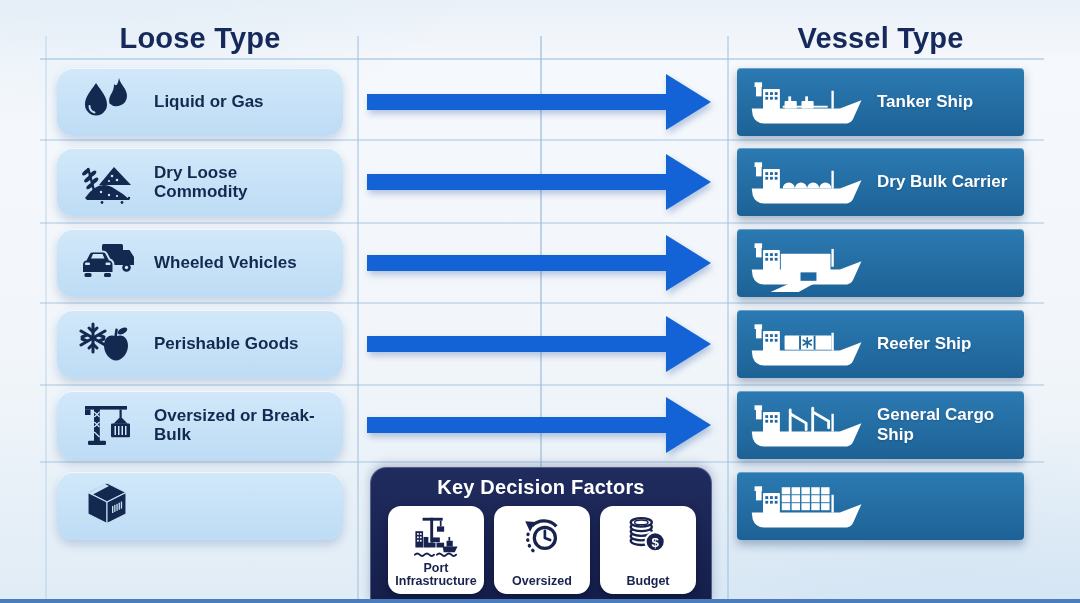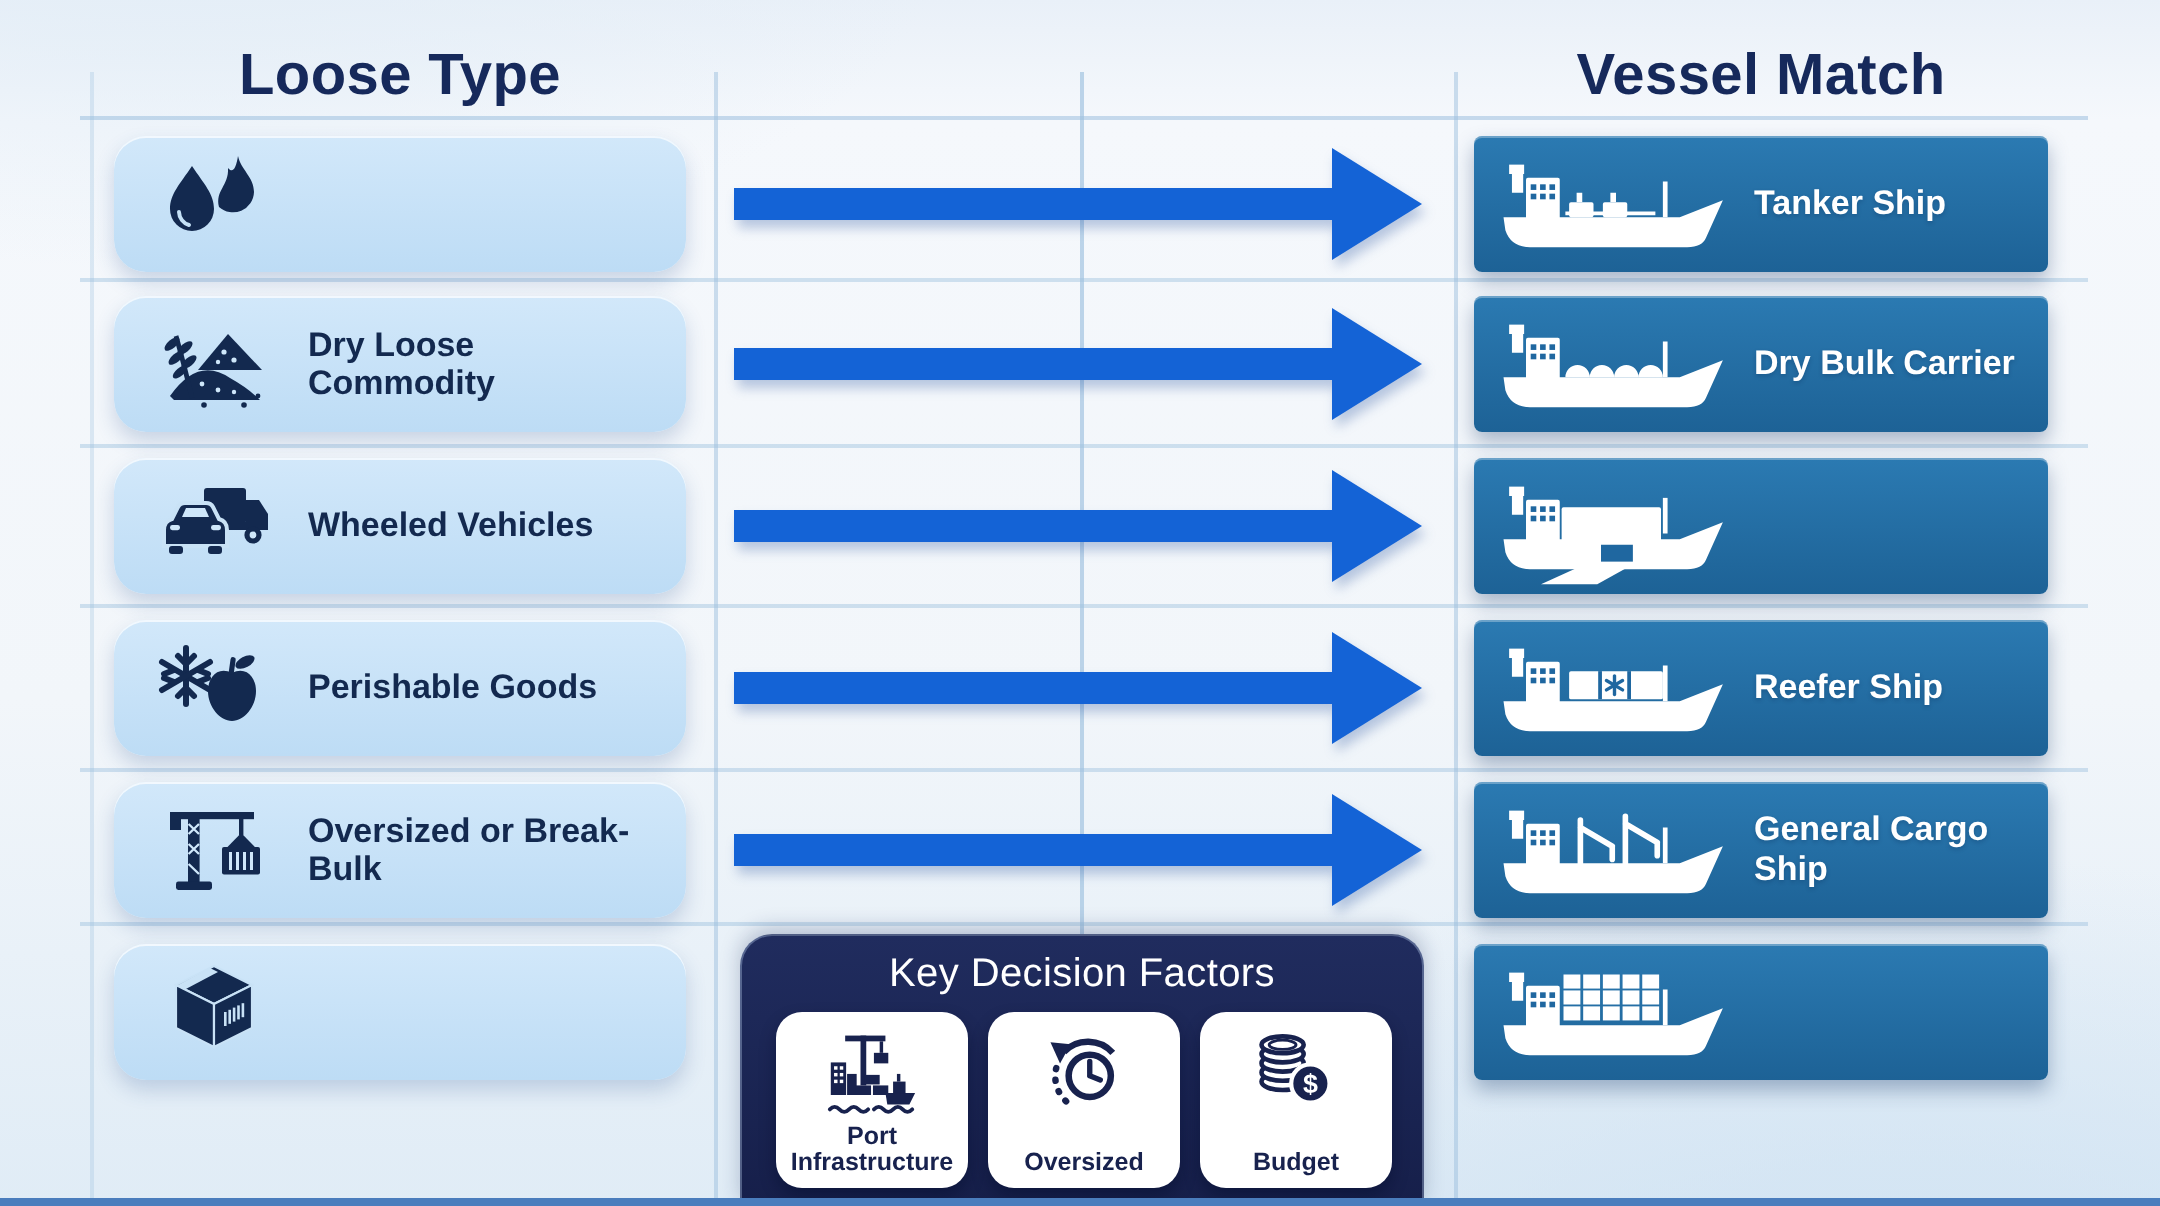--- a/index.html
+++ b/index.html
@@ -32,21 +32,21 @@
   .arrow{position:absolute;left:367px;width:344px;height:56px;
     filter:drop-shadow(2px 4px 3px rgba(20,70,150,.28));}
   .arrow .shaft{position:absolute;left:0;top:20px;width:299px;height:16px;background:#1463d6;}
   .arrow .head{position:absolute;right:0;top:0;width:45px;height:56px;background:#1463d6;
     clip-path:polygon(0 0,100% 50%,0 100%);}
   .panel{position:absolute;left:370px;top:467px;width:342px;height:136px;
     border-radius:16px 16px 0 0;background:linear-gradient(180deg,#202c5e 0%,#161f4a 100%);
     border:1.5px solid rgba(190,212,240,.35);border-bottom:none;box-sizing:border-box;
     box-shadow:0 -3px 10px rgba(20,40,90,.25);}
   .panel-title{position:absolute;top:8px;left:0;right:0;text-align:center;color:#ffffff;
-    font-size:20px;font-weight:400;letter-spacing:.2px;}
+    font-size:20px;font-weight:700;letter-spacing:.2px;}
   .fcard{position:absolute;top:38px;width:96px;height:88px;background:#ffffff;border-radius:13px;
     box-shadow:0 4px 8px rgba(0,10,40,.4);display:flex;flex-direction:column;align-items:center;
     justify-content:space-between;padding:7px 3px 6px;box-sizing:border-box;}
   .fcard .ficon{width:46px;height:46px;flex:0 0 auto;}
   .fcard .flabel{font-size:12.5px;font-weight:700;color:#18224e;text-align:center;line-height:1.05;}
   .bottombar{position:absolute;left:0;right:0;bottom:0;height:4px;background:#4a7dbd;}
 </style>
 </head>
 <body>
 
@@ -57,30 +57,31 @@
   <div class="gl glh" style="top:222px;opacity:.45"></div>
   <div class="gl glh" style="top:302px;opacity:.45"></div>
   <div class="gl glh" style="top:384px;opacity:.45"></div>
   <div class="gl glh" style="top:461px;opacity:.45"></div>
   <div class="gl glv" style="left:45px;opacity:.3"></div>
   <div class="gl glv" style="left:357px;opacity:.5"></div>
   <div class="gl glv" style="left:540px;opacity:.65;width:2px"></div>
   <div class="gl glv" style="left:727px;opacity:.5"></div>
 
   <div class="hdr" style="left:57px;width:286px">Loose Type</div>
-  <div class="hdr" style="left:737px;width:287px">Vessel Match</div>
+  <div class="hdr" style="left:737px;width:287px">Vessel Type</div>
 
   <div class="cargo-box" style="top:68px">
     <span class="cicon">
       <svg viewBox="0 0 56 56" width="56" height="56" fill="#13294f">
         <path d="M40 4 C41.5 11 48 14.5 48 22 A10.5 10.5 0 0 1 30.5 29.5 C28.5 21 35.5 19 35 10 C37.5 13 39 10 40 4 Z"></path>
         <path d="M17 9 C23 18 28 23 28 30.5 A11 11 0 0 1 6 30.5 C6 23 11 18 17 9 Z"></path>
         <path d="M10.5 32 a7 7 0 0 0 5 6.5" stroke="#C5E1F6" stroke-width="2" fill="none" stroke-linecap="round"></path>
       </svg>
     </span>
+    <span class="clabel">Liquid or Gas</span>
   </div>
   <div class="arrow" style="top:74px">
     <div class="shaft"></div>
       <div class="head"></div>
   </div>
   <div class="vessel-box" style="top:68px">
     <span class="vicon">
       <svg viewBox="0 0 130 64" width="122" height="60" fill="#ffffff">
         <path d="M5 39 H99 L122 30 L113 50 Q111 55 103 55 H19 Q9 55 6 46 Z"></path>
         <rect x="17" y="18" width="18" height="22" rx="1"></rect>

